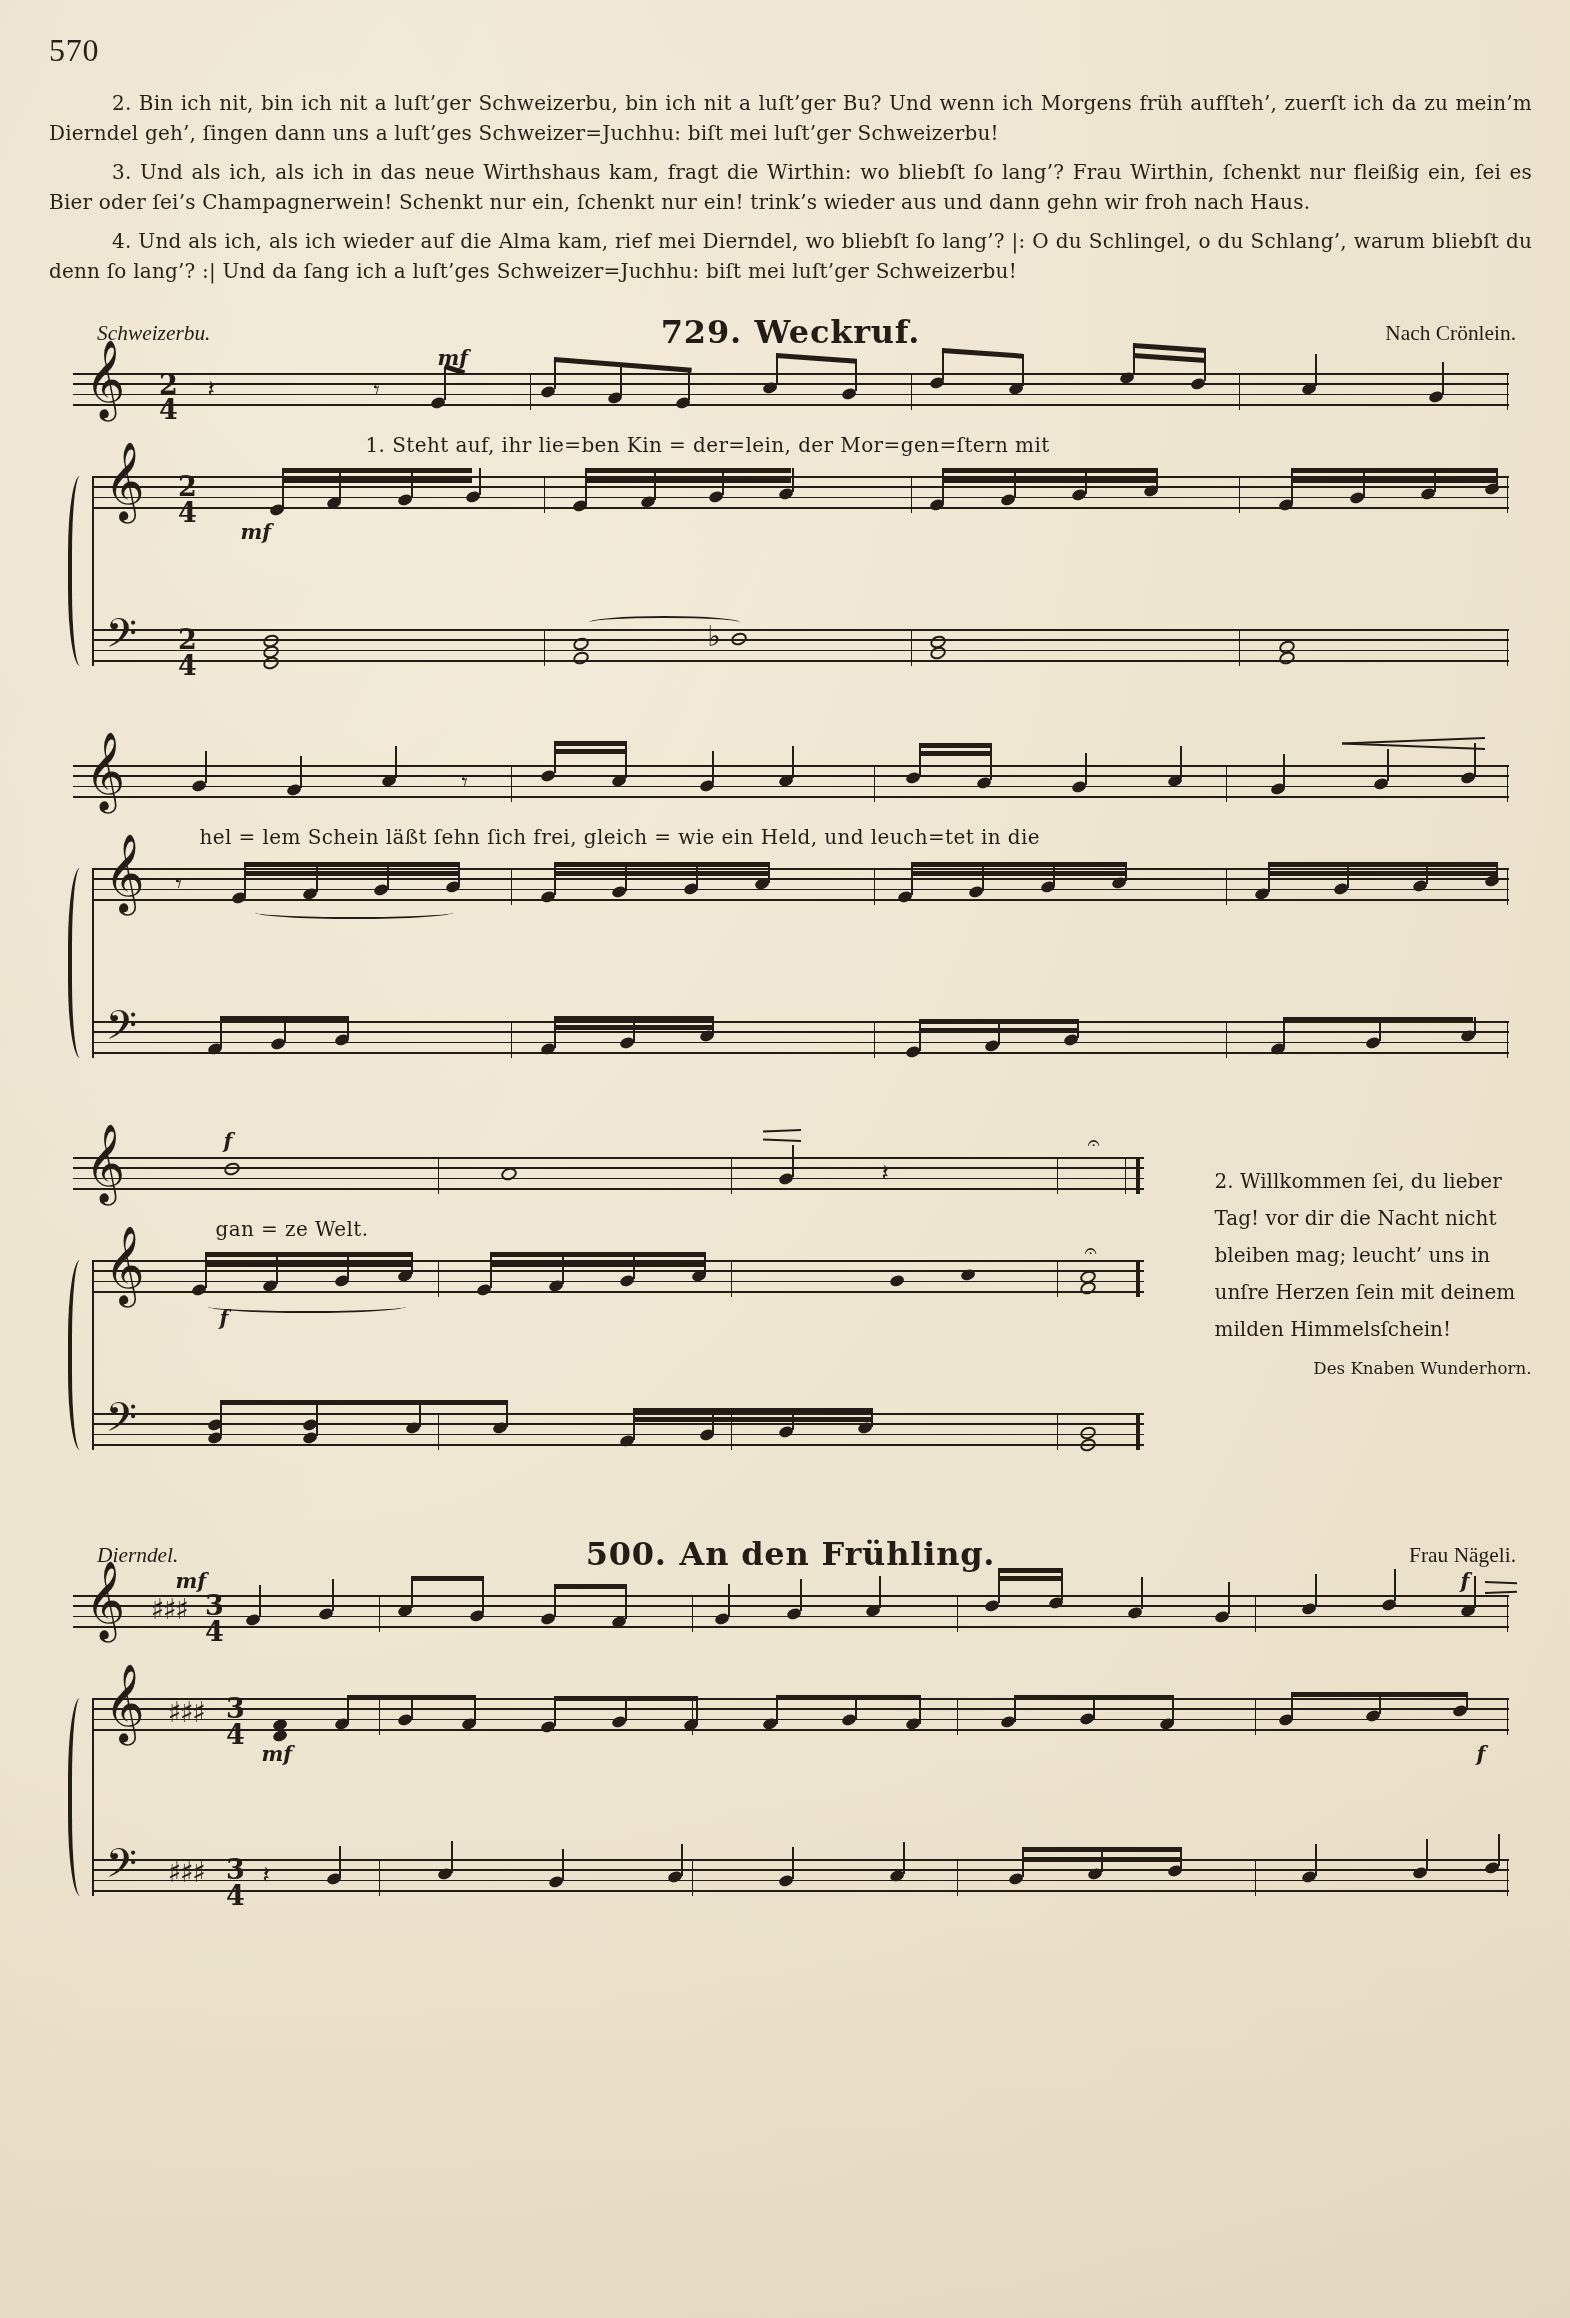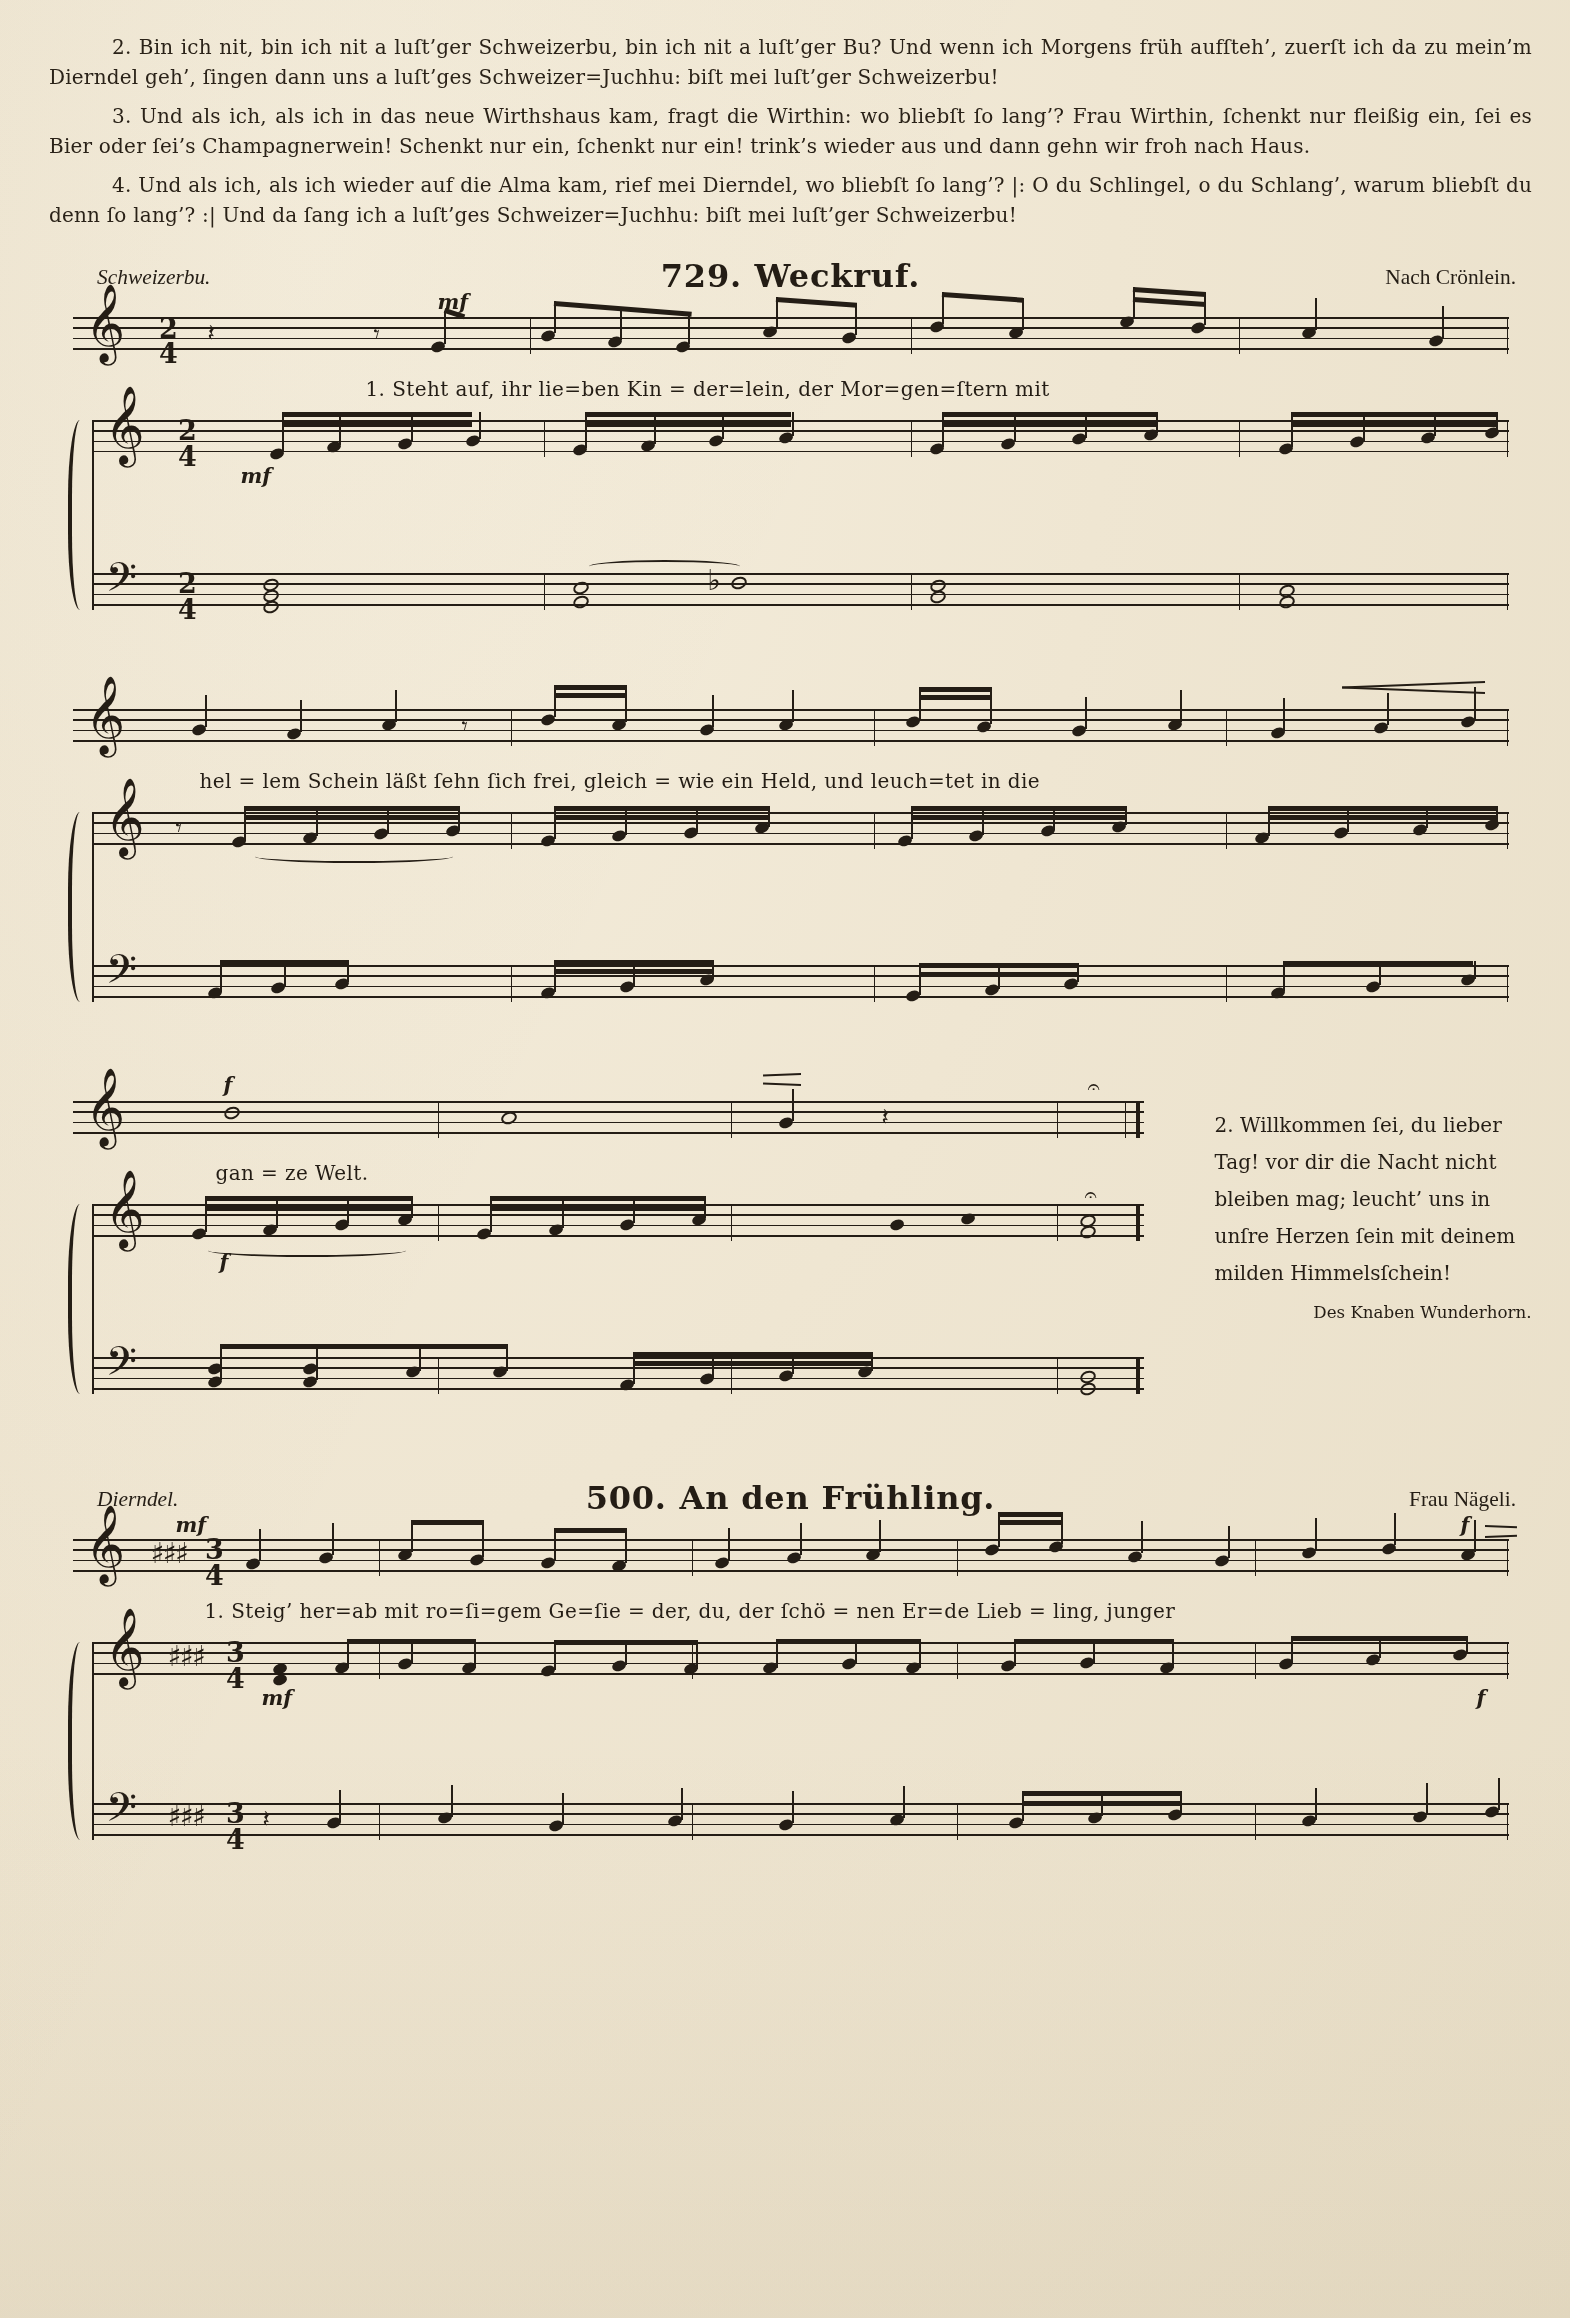--- a/index.html
+++ b/index.html
@@ -231,20 +231,21 @@
     margin-top: 4.8px;
   }
   .sidetext .first { text-indent: 41px; }
 </style>
 </head>
 <body>
 
 <div class="page">
   <div class="content">
 
+    <div class="folio">570</div>
 
     <div class="verses">
       <p class="verse">
         <span class="num">2.</span>
         <span>Bin ich nit, bin ich nit a luſt’ger Schweizerbu, bin ich nit a luſt’ger Bu? Und wenn ich Morgens früh aufſteh’, zuerſt ich da zu mein’m Dierndel geh’, ſingen dann uns a luſt’ges Schweizer=Juchhu: biſt mei luſt’ger Schweizerbu!</span>
       </p>
       <p class="verse">
         <span class="num">3.</span>
         <span>Und als ich, als ich in das neue Wirthshaus kam, fragt die Wirthin: wo bliebſt ſo lang’? Frau Wirthin, ſchenkt nur fleißig ein, ſei es Bier oder ſei’s Champagnerwein! Schenkt nur ein, ſchenkt nur ein! trink’s wieder aus und dann gehn wir froh nach Haus.</span>
       </p>
@@ -713,21 +714,20 @@
         <div class="stem" style="left:1329px; top:-9.5px; height:32px;"></div>
         <div class="note" style="left:1396px; top:27px;"></div>
         <div class="stem" style="left:1409px; top:-3.2px; height:32px;"></div>
 
         <div class="barline" style="left:314px; top:16px; height:37px;"></div>
         <div class="barline" style="left:627px; top:16px; height:37px;"></div>
         <div class="barline" style="left:892px; top:16px; height:37px;"></div>
         <div class="barline" style="left:1190px; top:16px; height:37px;"></div>
         <div class="barline" style="left:1442px; top:16px; height:37px;"></div>
 
-        <div class="lyrics" style="left:140px; top:76px;">1.  Steig’ her=ab mit ro=ſi=gem Ge=ſie = der, du, der ſchö  =  nen Er=de   Lieb = ling,  junger</div>
 
         <div class="brace" style="left:3.2px; top:119px; height:198px;"></div>
         <div class="stafflines" style="left:27px; top:119px; width:1417px; height:37px;"></div>
         <div class="clef g" style="left:40px; top:90px;">𝄞</div>
         <div class="keysig" style="left:103px; top:116px;">♯♯♯</div>
         <div class="timesig" style="left:159px; top:117px; width:24px;">
           <div>3</div>
           <div>4</div>
         </div>
 

